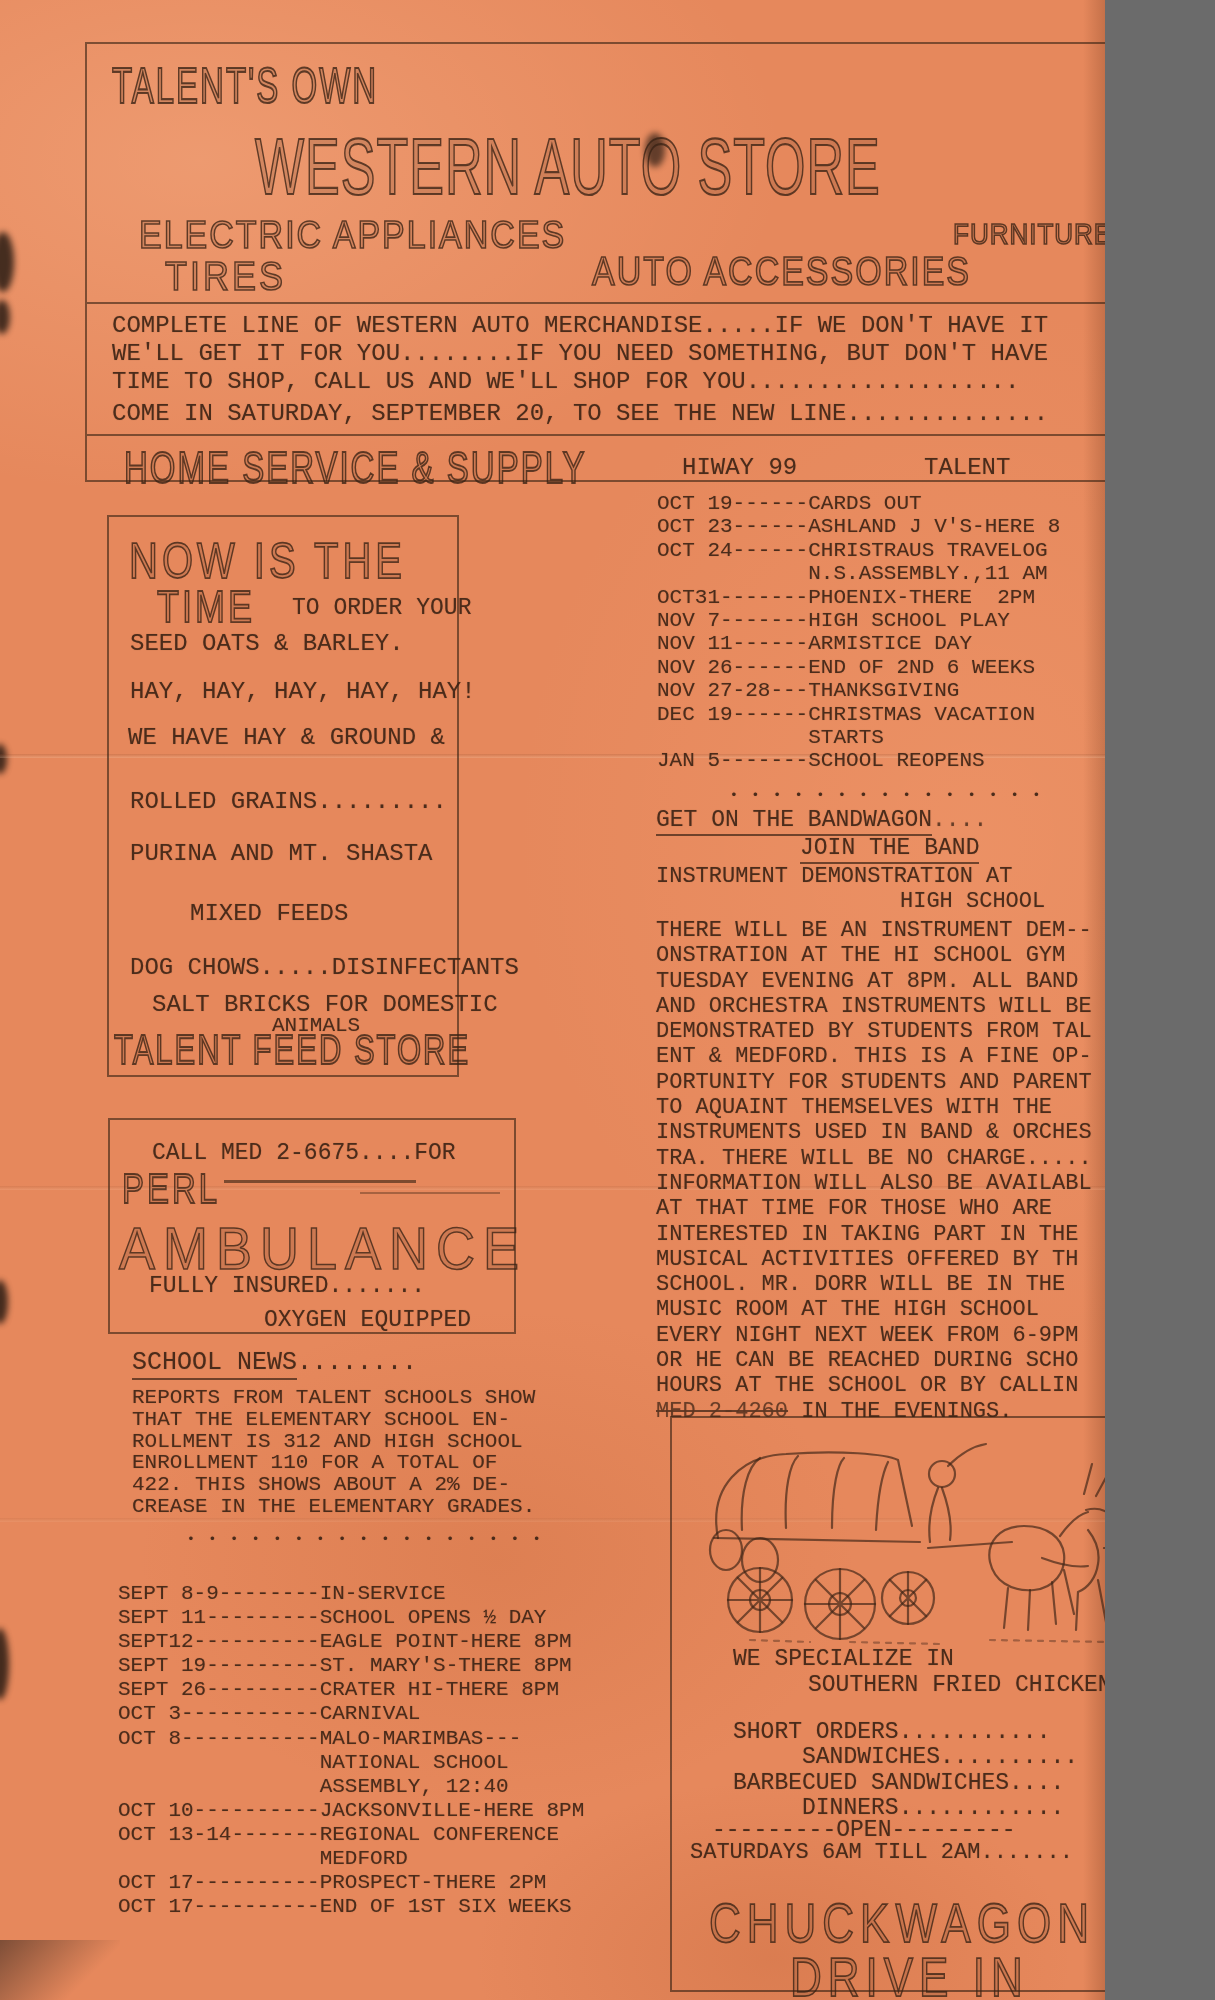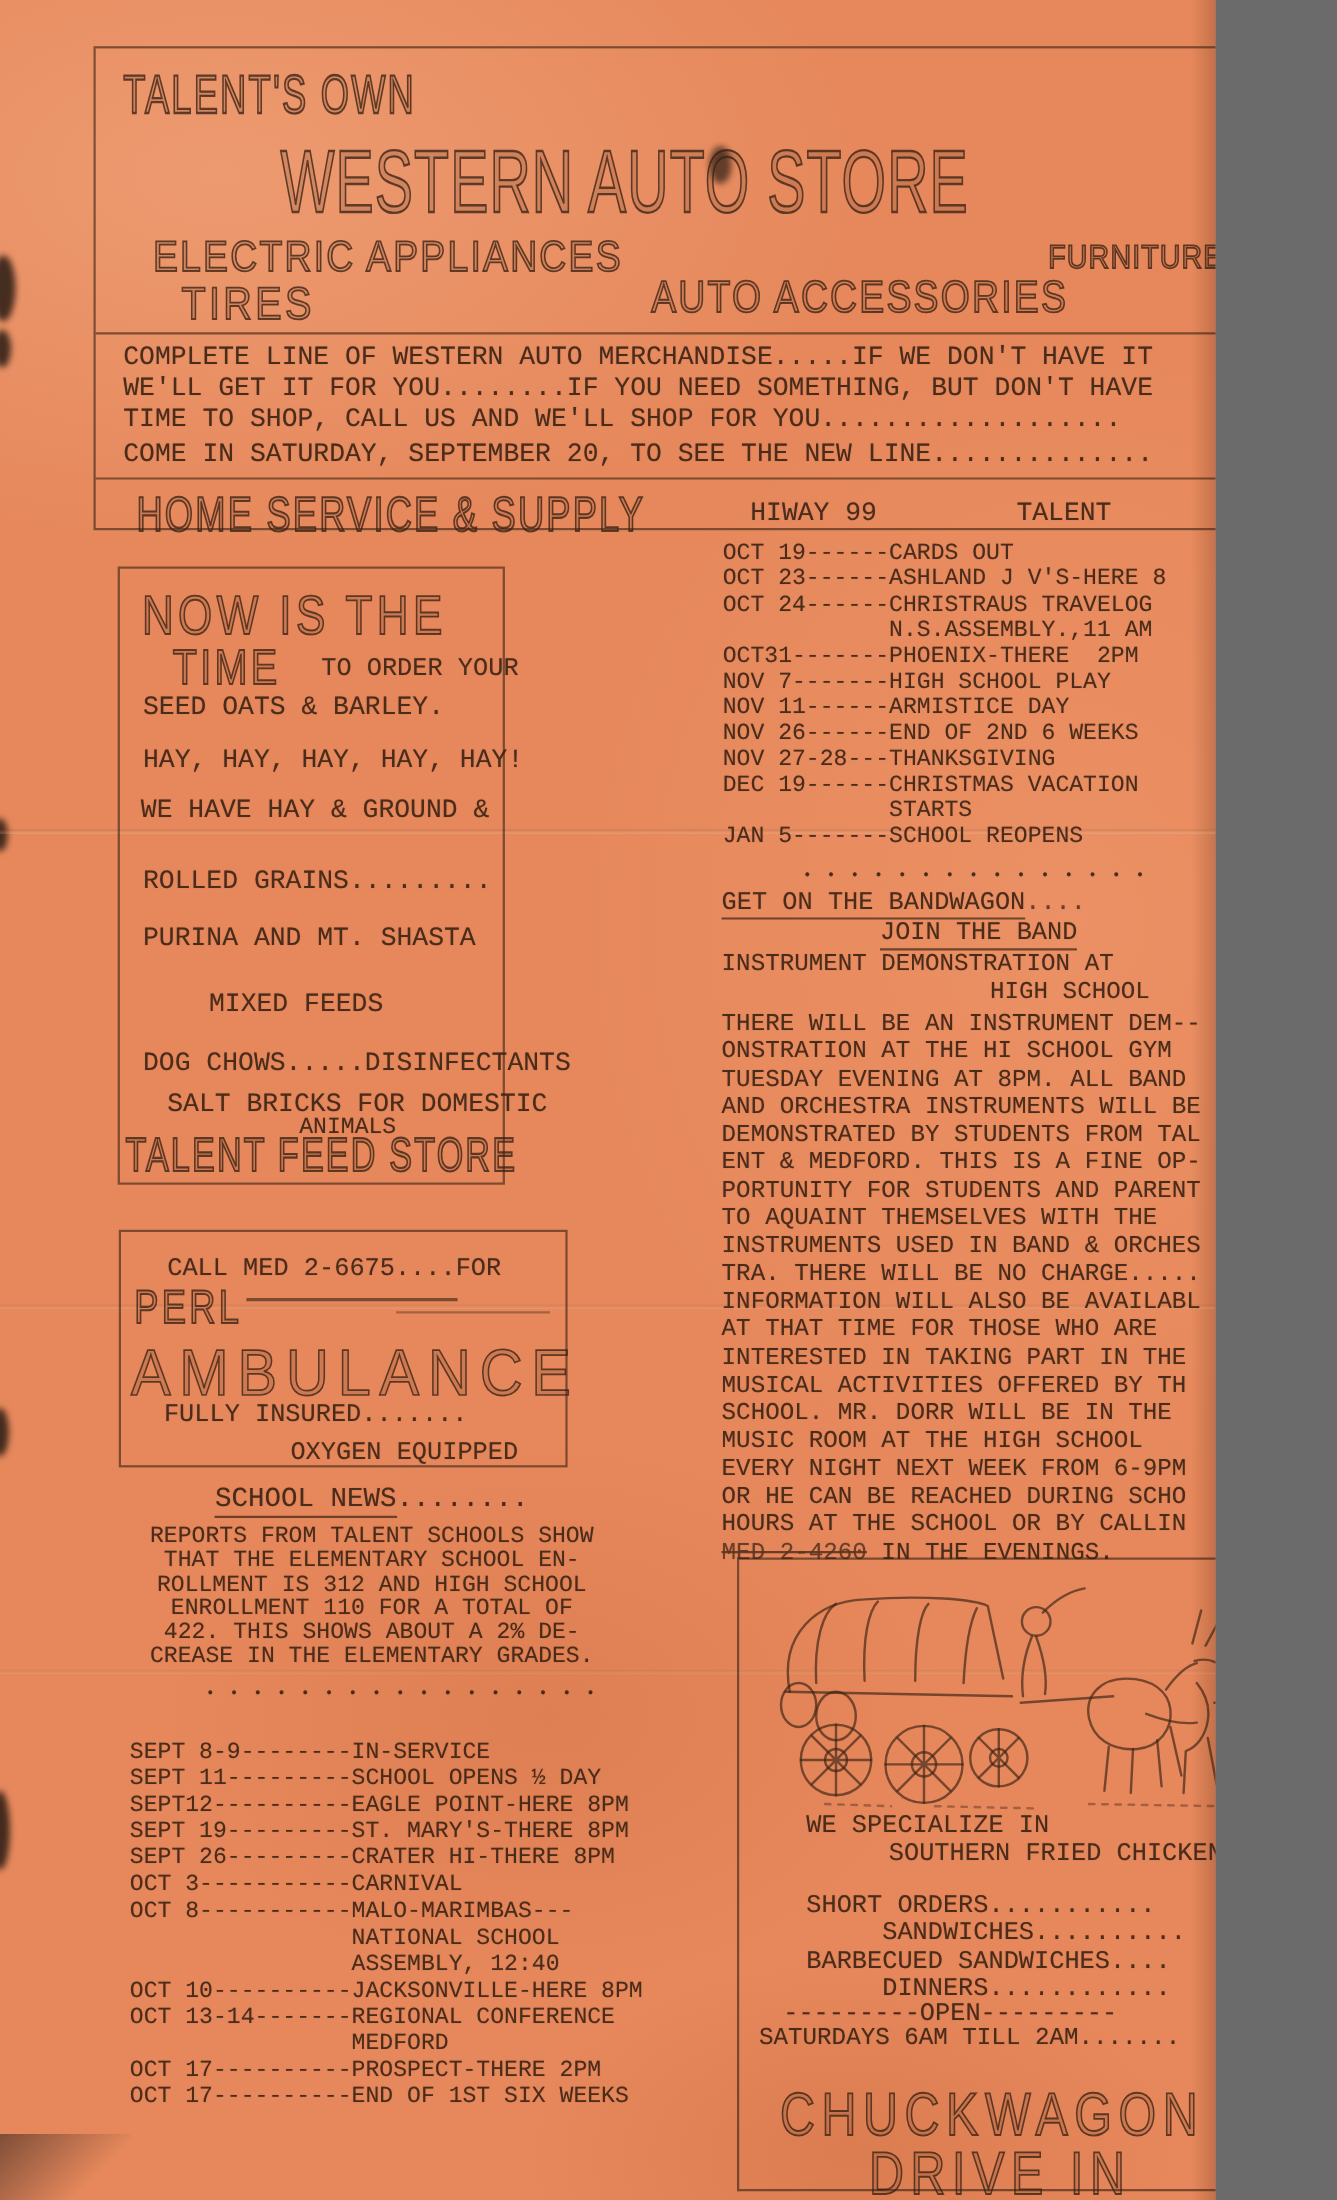--- a/index.html
+++ b/index.html
@@ -84,21 +84,21 @@
   <div class="box" style="left:108px;top:1118px;width:404px;height:212px;">
     <span class="tw abs" style="left:42px;top:20px;font-size:23px;">CALL MED 2-6675....FOR</span>
     <span class="stencil abs" style="left:12px;top:44px;font-size:33px;letter-spacing:3px;transform:scaleY(1.3);">PERL</span>
     <div class="rule" style="left:114px;top:60px;width:192px;border-top-width:3px;"></div>
     <div class="rule" style="left:250px;top:72px;width:140px;opacity:.6;"></div>
     <span class="stencil abs" style="left:9px;top:94px;font-size:54px;letter-spacing:8px;transform:scaleY(1.1);">AMBULANCE</span>
     <span class="tw abs" style="left:39px;top:153px;font-size:23px;">FULLY INSURED.......</span>
     <span class="tw abs" style="left:154px;top:187px;font-size:23px;">OXYGEN EQUIPPED</span>
   </div>
 
-  <div class="abs" style="left:118px;top:1348px;width:440px;text-align:center;">
+  <div class="abs" style="left:132px;top:1348px;width:440px;">
     <div class="tw" style="font-size:25px;"><span class="u">SCHOOL NEWS</span><span>........</span></div>
     <div class="tw lines" style="margin-top:10px;font-size:21px;line-height:21.8px;"><div class="line">REPORTS FROM TALENT SCHOOLS SHOW</div><div class="line">THAT THE ELEMENTARY SCHOOL EN-</div><div class="line">ROLLMENT IS 312 AND HIGH SCHOOL</div><div class="line">ENROLLMENT 110 FOR A TOTAL OF</div><div class="line">422. THIS SHOWS ABOUT A 2% DE-</div><div class="line">CREASE IN THE ELEMENTARY GRADES.</div></div>
     <div class="tw dots" style="margin-top:14px;margin-left:55px;font-size:13px;">• • • • • • • • • • • • • • • • •</div>
   </div>
 
   <div class="abs" style="left:118px;top:1576px;width:500px;">
     <div class="tw lines" style="margin-top:6px;font-size:21px;line-height:24.1px;"><div class="line">SEPT 8-9--------IN-SERVICE</div><div class="line">SEPT 11---------SCHOOL OPENS ½ DAY</div><div class="line">SEPT12----------EAGLE POINT-HERE 8PM</div><div class="line">SEPT 19---------ST. MARY'S-THERE 8PM</div><div class="line">SEPT 26---------CRATER HI-THERE 8PM</div><div class="line">OCT 3-----------CARNIVAL</div><div class="line">OCT 8-----------MALO-MARIMBAS---</div><div class="line">                NATIONAL SCHOOL</div><div class="line">                ASSEMBLY, 12:40</div><div class="line">OCT 10----------JACKSONVILLE-HERE 8PM</div><div class="line">OCT 13-14-------REGIONAL CONFERENCE</div><div class="line">                MEDFORD</div><div class="line">OCT 17----------PROSPECT-THERE 2PM</div><div class="line">OCT 17----------END OF 1ST SIX WEEKS</div></div>
   </div>
 
   <div class="abs" style="left:657px;top:492px;width:500px;">

